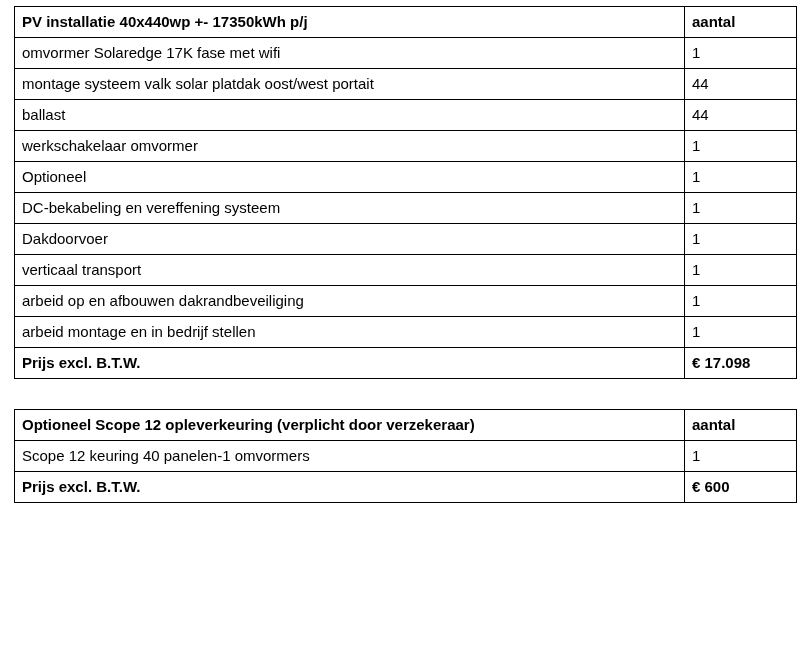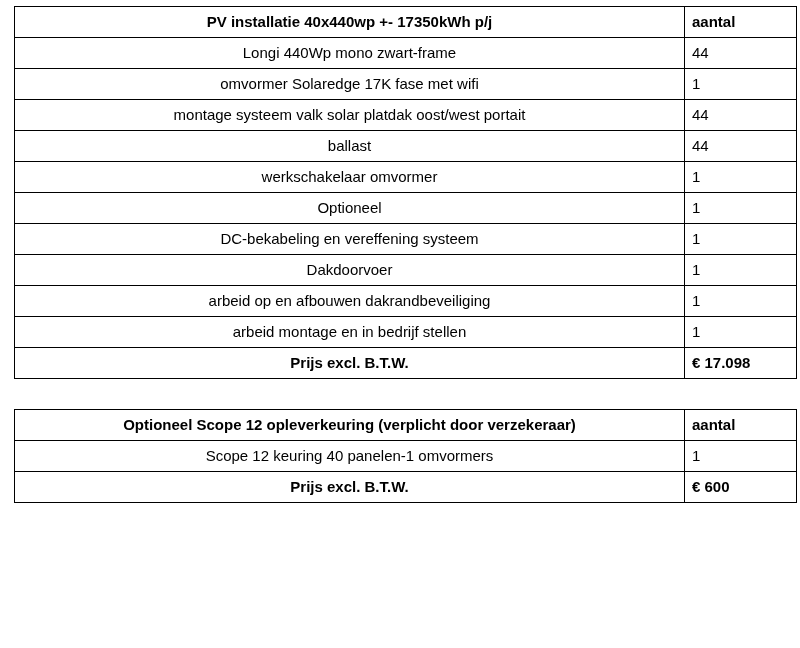--- a/index.html
+++ b/index.html
@@ -27,21 +27,21 @@
   }
   table.quote td {
     border: 1px solid #000000;
     padding: 3px 7px 4px 7px;
     font-size: 15px;
     line-height: 17px;
     vertical-align: middle;
     height: 23px;
   }
   td.desc {
-    text-align: center;
+    text-align: left;
     width: 655px;
   }
   td.qty {
     width: 97px;
     padding-right: 8px;
   }
   tr.head td, tr.total td {
     font-weight: bold;
   }
   .spacer-lg {
@@ -56,24 +56,20 @@
 
 <div class="page">
 
   <table class="quote">
     <tbody>
       <tr class="head">
         <td class="desc">PV installatie 40x440wp +- 17350kWh p/j</td>
         <td class="qty">aantal</td>
       </tr>
       <tr>
-        <td class="desc">Longi 440Wp mono zwart-frame</td>
-        <td class="qty">44</td>
-      </tr>
-      <tr>
         <td class="desc">omvormer Solaredge 17K fase met wifi</td>
         <td class="qty">1</td>
       </tr>
       <tr>
         <td class="desc">montage systeem valk solar platdak oost/west portait</td>
         <td class="qty">44</td>
       </tr>
       <tr>
         <td class="desc">ballast</td>
         <td class="qty">44</td>
@@ -85,20 +81,24 @@
       <tr>
         <td class="desc">Optioneel</td>
         <td class="qty">1</td>
       </tr>
       <tr>
         <td class="desc">DC-bekabeling en vereffening systeem</td>
         <td class="qty">1</td>
       </tr>
       <tr>
         <td class="desc">Dakdoorvoer</td>
+        <td class="qty">1</td>
+      </tr>
+      <tr>
+        <td class="desc">verticaal transport</td>
         <td class="qty">1</td>
       </tr>
       <tr>
         <td class="desc">arbeid op en afbouwen dakrandbeveiliging</td>
         <td class="qty">1</td>
       </tr>
       <tr>
         <td class="desc">arbeid montage en in bedrijf stellen</td>
         <td class="qty">1</td>
       </tr>

